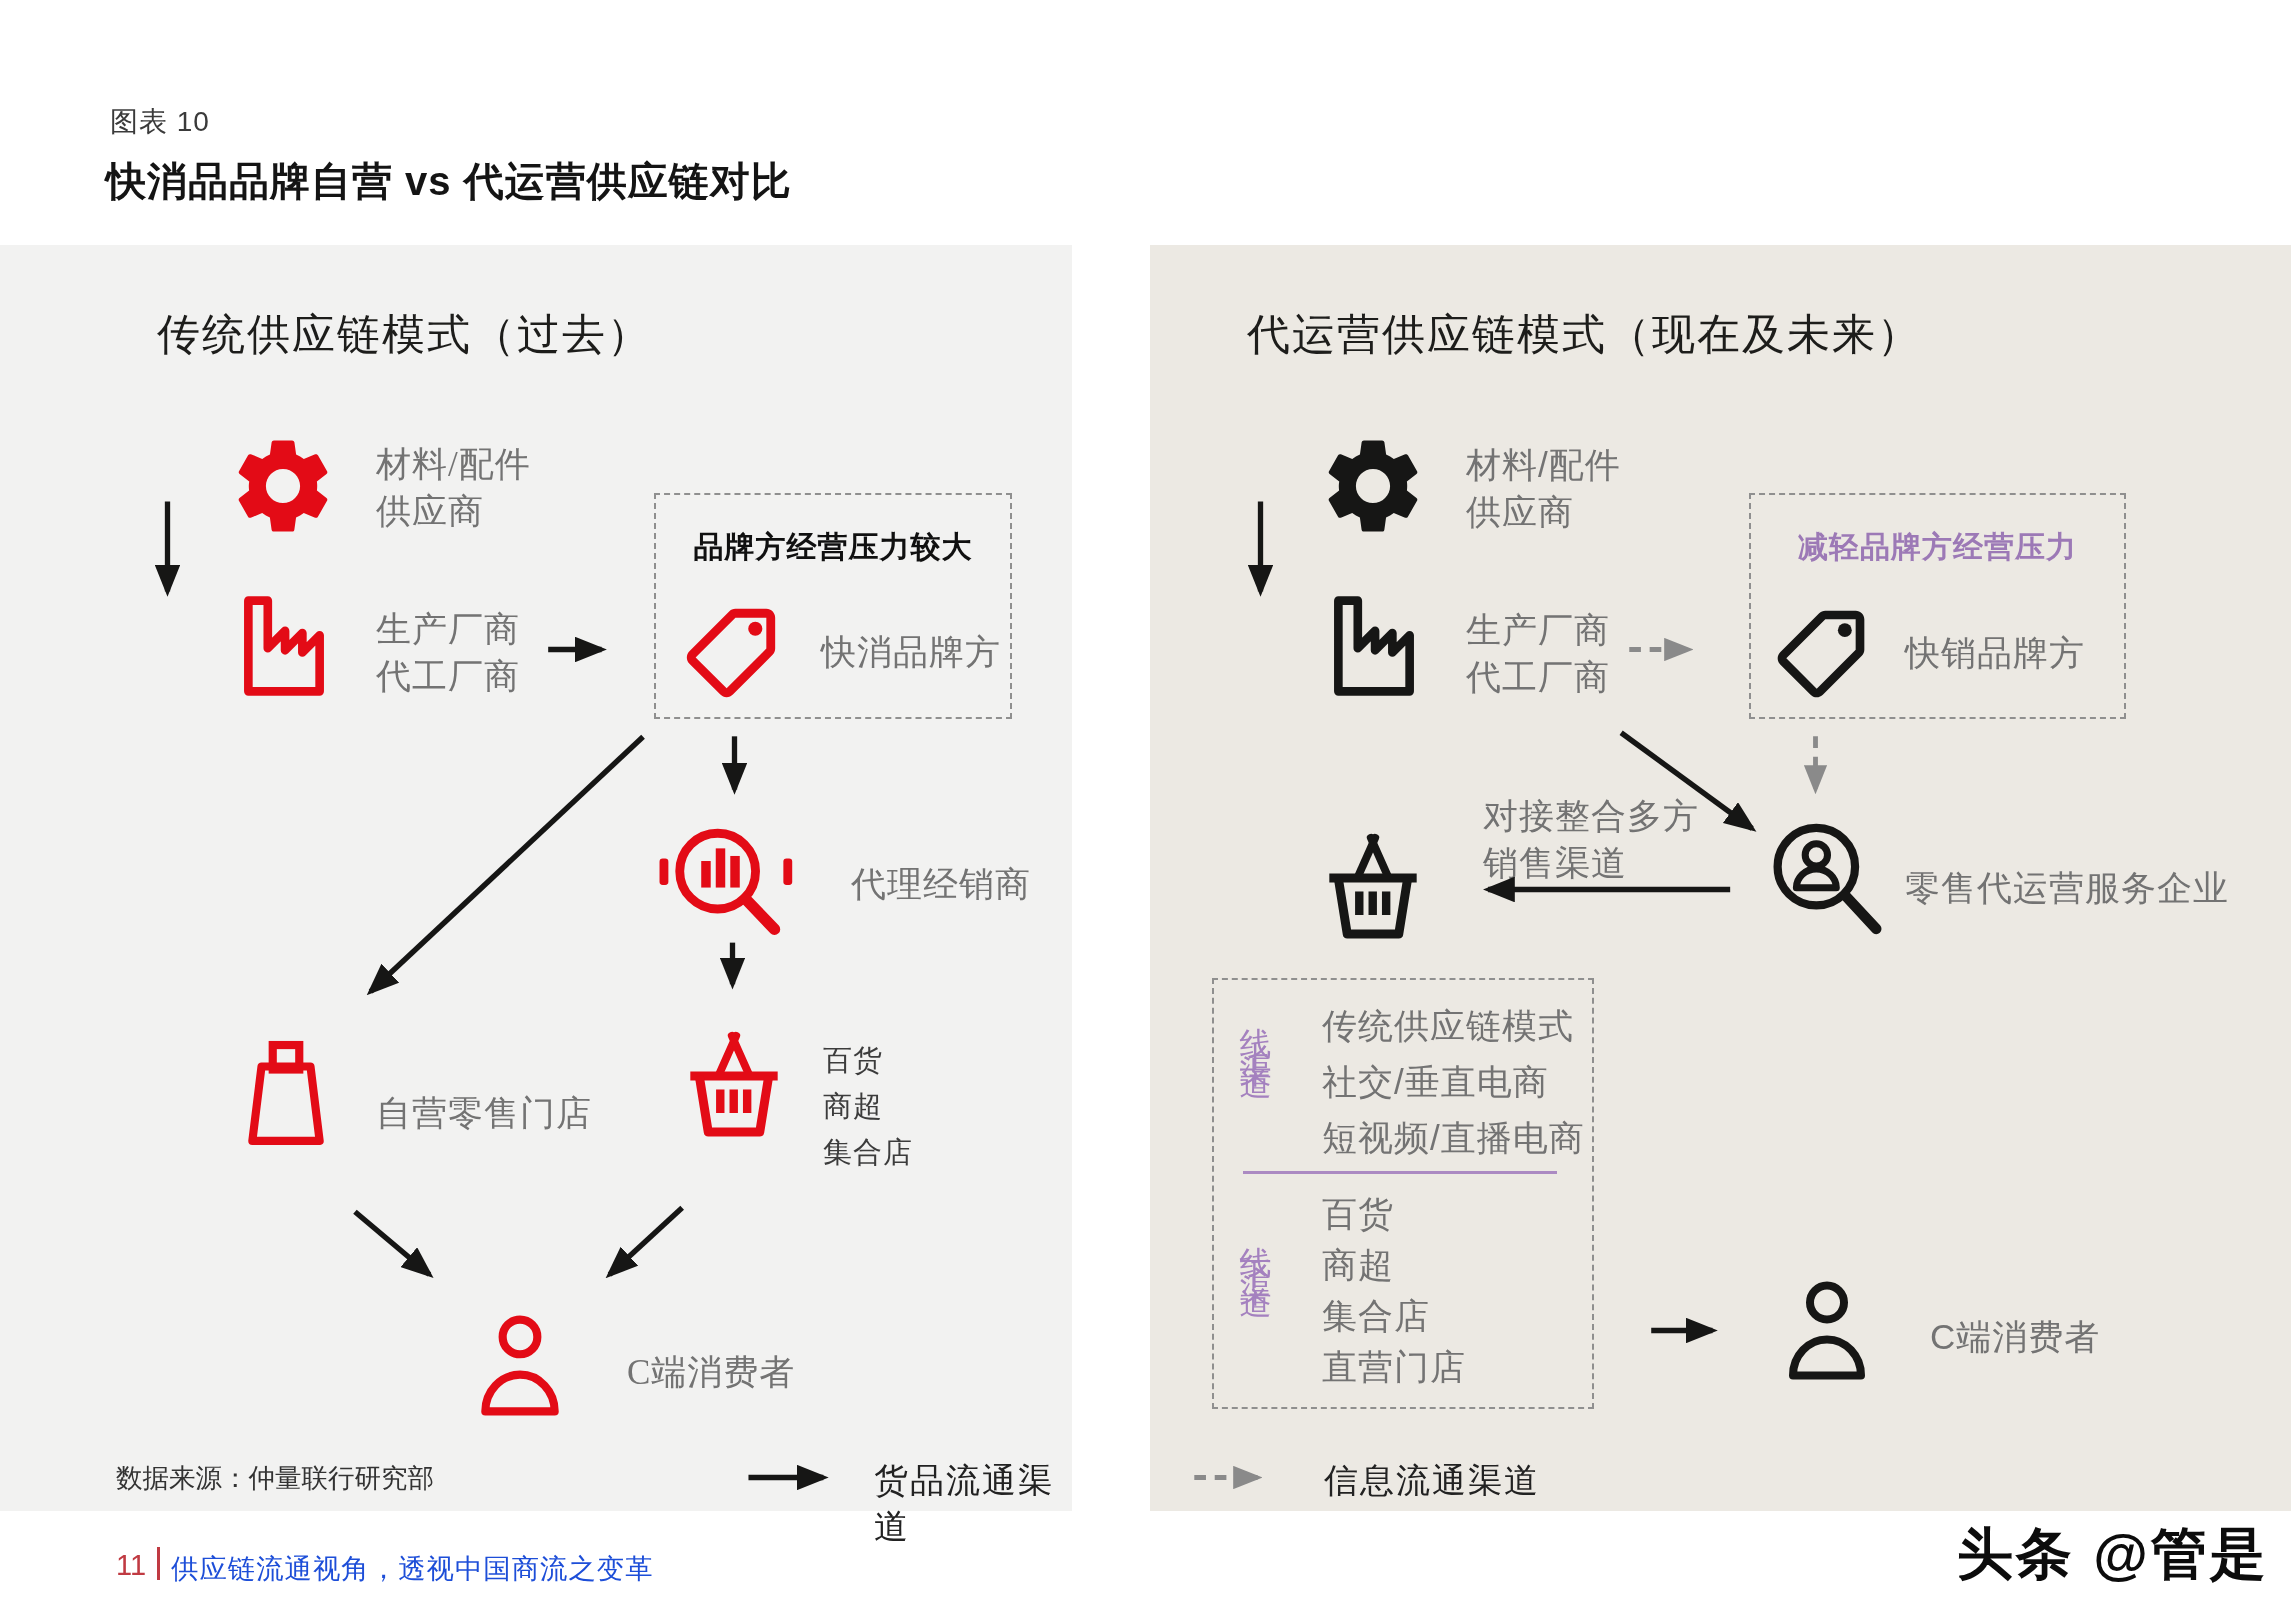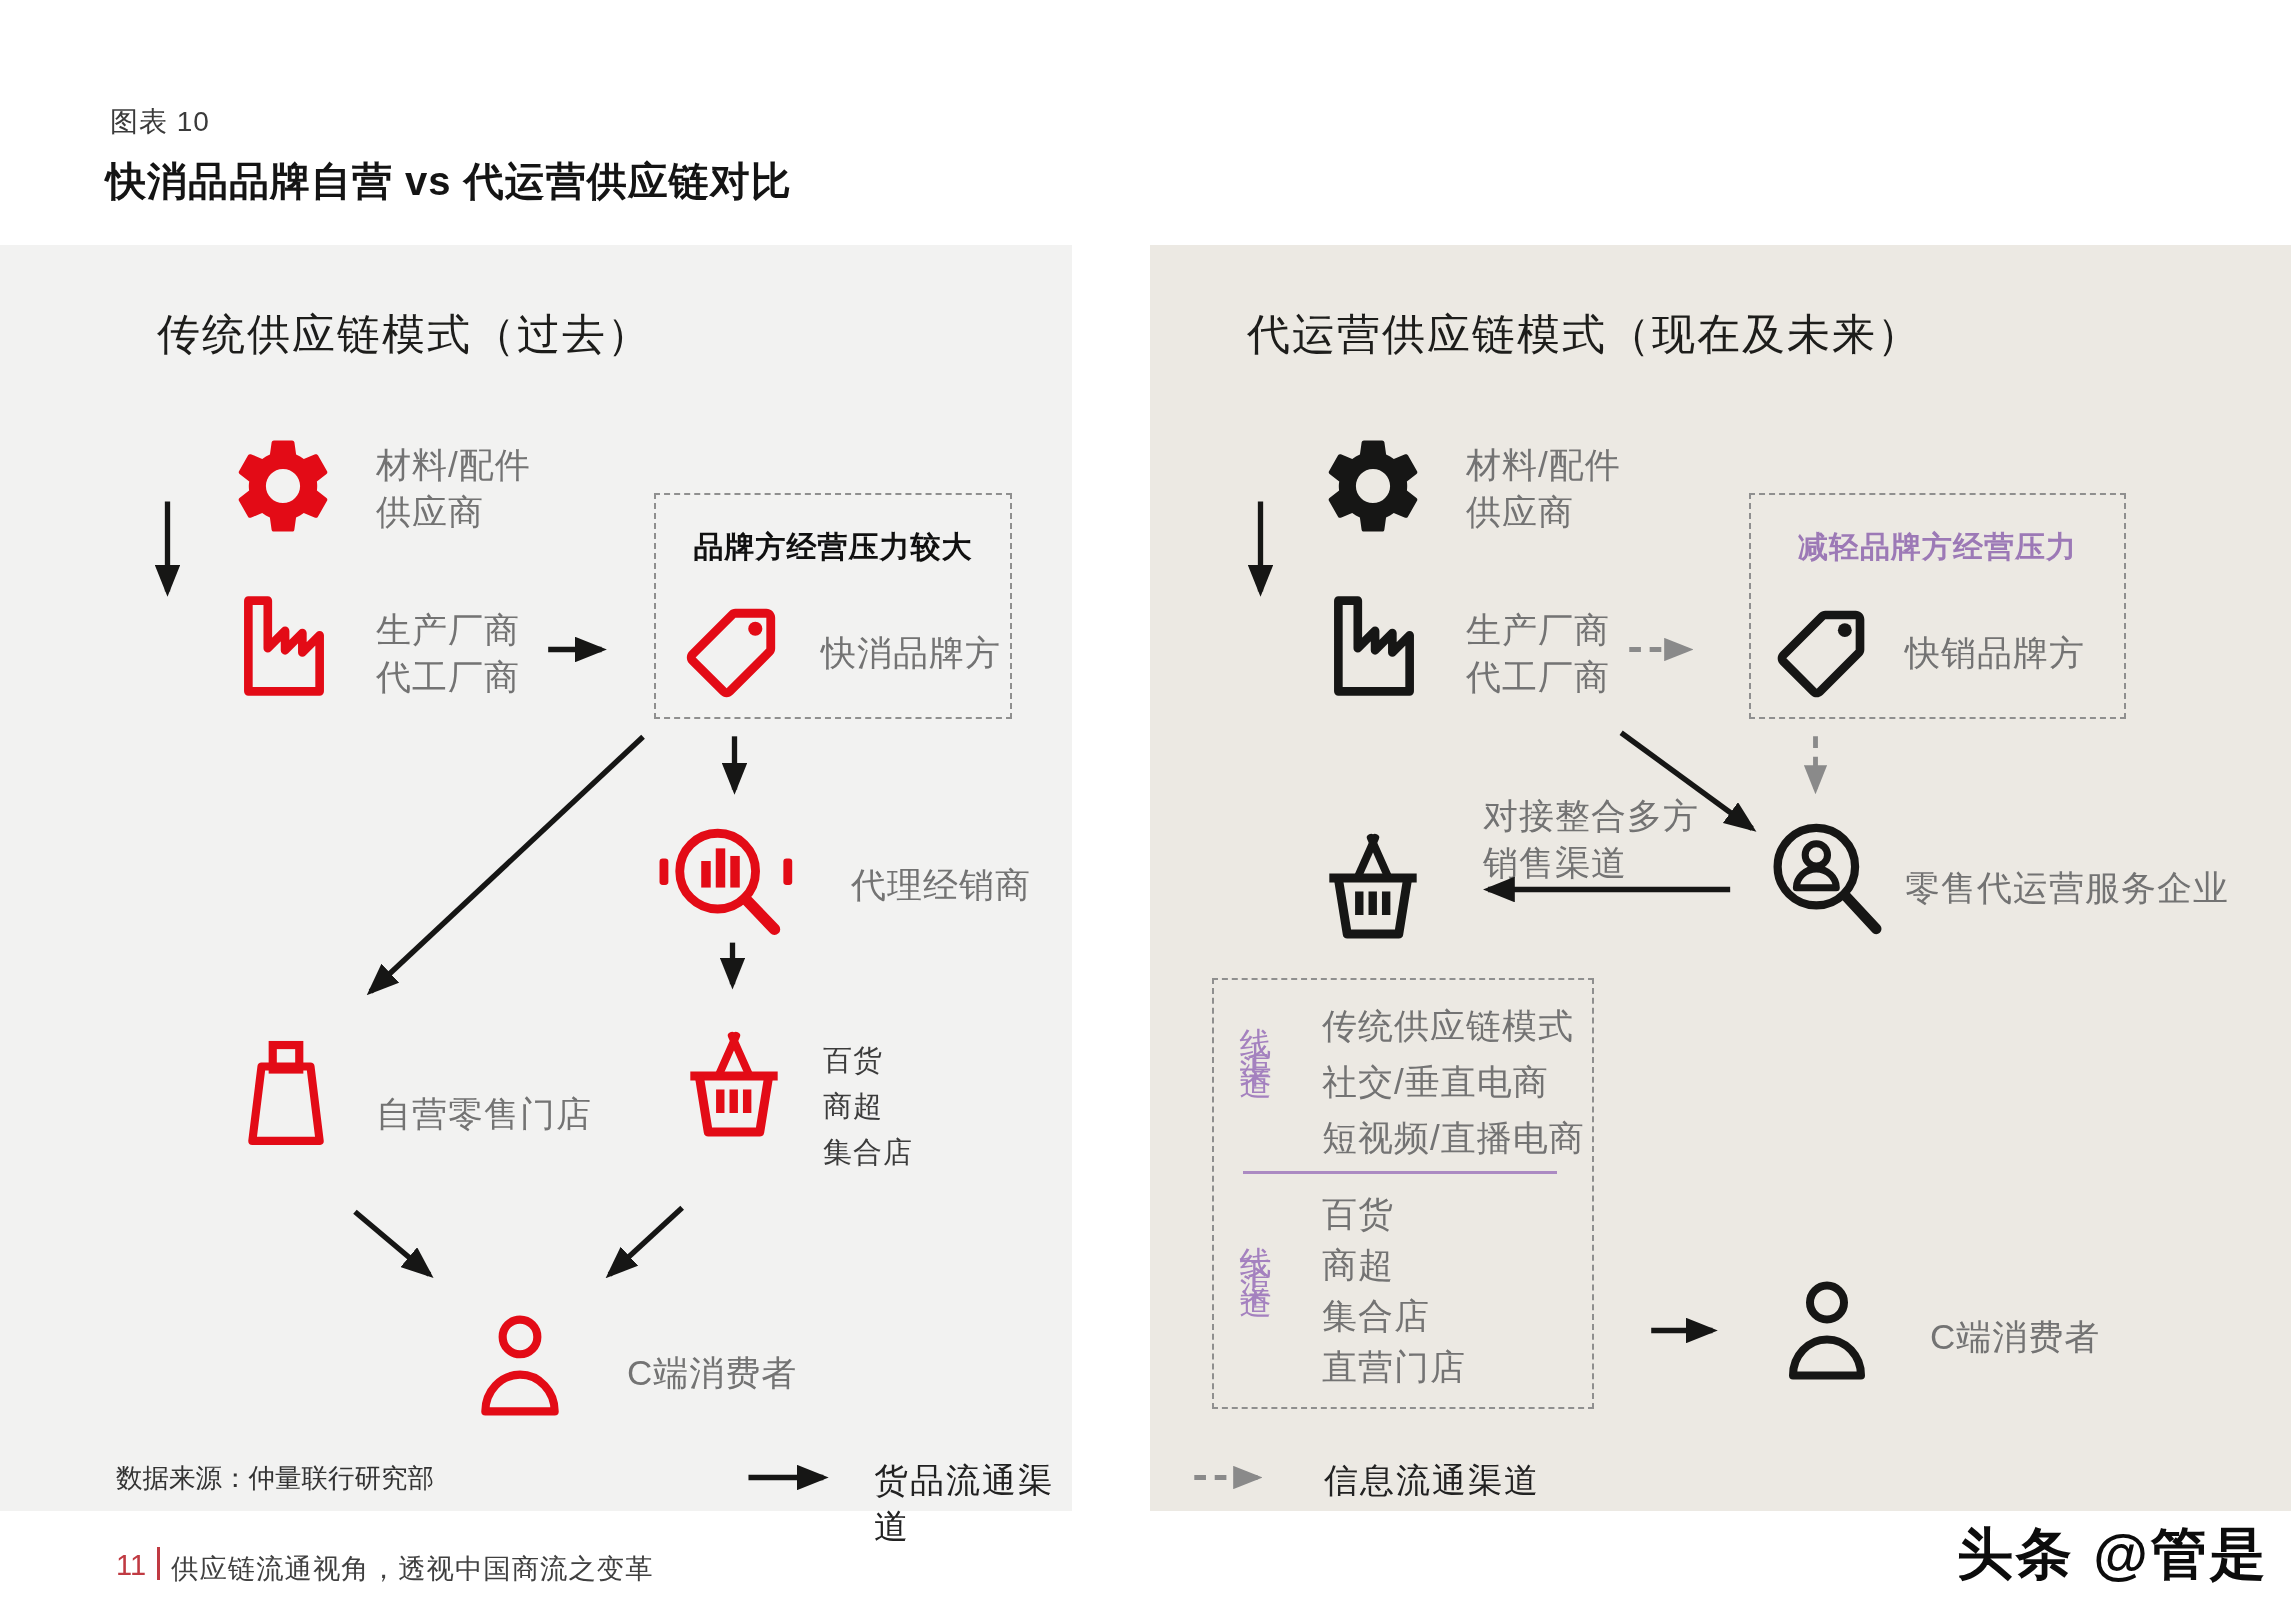--- a/index.html
+++ b/index.html
@@ -6,42 +6,42 @@
   body{font-family:"Liberation Sans","DejaVu Sans",sans-serif;}
   #stage{position:relative;width:2292px;height:1621px;background:#ffffff;overflow:hidden;}
   .abs{position:absolute;}
 
   
   .fig-label{font-size:28px;color:#3a3a3a;letter-spacing:1px;}
   .fig-title{font-size:40px;font-weight:600;color:#141414;letter-spacing:1px;margin-top:12px;}
 
   
   .panel{position:absolute;top:245px;height:1266px;}
-  .panel-left{left:0;width:1072px;background:#f2f2f1;}
+  .panel-left{left:0;width:1072px;background:#f2f2f1;font-family:Liberation Serif, serif;}
   .panel-right{left:1150px;width:1142px;background:#ece9e3;}
   .panel-title{font-size:43px;font-weight:500;color:#1d1d1b;letter-spacing:2px;}
 
   .lbl{font-size:35px;line-height:47px;color:#737373;letter-spacing:1px;}
   .lbl2{font-size:29px;line-height:46px;color:#3c3c3c;letter-spacing:1px;}
 
   .dashed-box{position:absolute;border:2.9px dashed #8f8f8f;box-sizing:border-box;}
   .box-title{font-size:30px;font-weight:700;color:#101010;text-align:center;letter-spacing:1px;}
   .box-title.purple{color:#9c79b6;}
 
   .red{color:#e30b16;}
 
   .vlabel{writing-mode:vertical-rl;text-orientation:upright;font-size:32px;color:#a481bf;letter-spacing:13.7px;line-height:32px;}
   .divider-purple{position:absolute;height:2.9px;background:#ab8ac2;}
 
   .legend-lbl{font-size:34px;color:#222;letter-spacing:2px;}
   .source-lbl{font-size:26.5px;color:#333;}
 
   .footer-page{font-size:29px;color:#c03a42;}
   .footer-bar{position:absolute;width:2.9px;height:33px;background:#c03a42;}
-  .footer-text{font-size:27.4px;color:#404040;letter-spacing:1px;text-align:center;}
+  .footer-text{font-size:27.4px;color:#1d4ed8;letter-spacing:1px;text-align:center;}
 
   .watermark{font-size:56px;font-weight:800;color:#0c0c0c;letter-spacing:2.9px;
              text-shadow:2px -2px 0 rgba(255,255,255,.55);}
   svg{display:block;}
 </style>
 </head>
 <body>
 
 <div id="stage">
 

